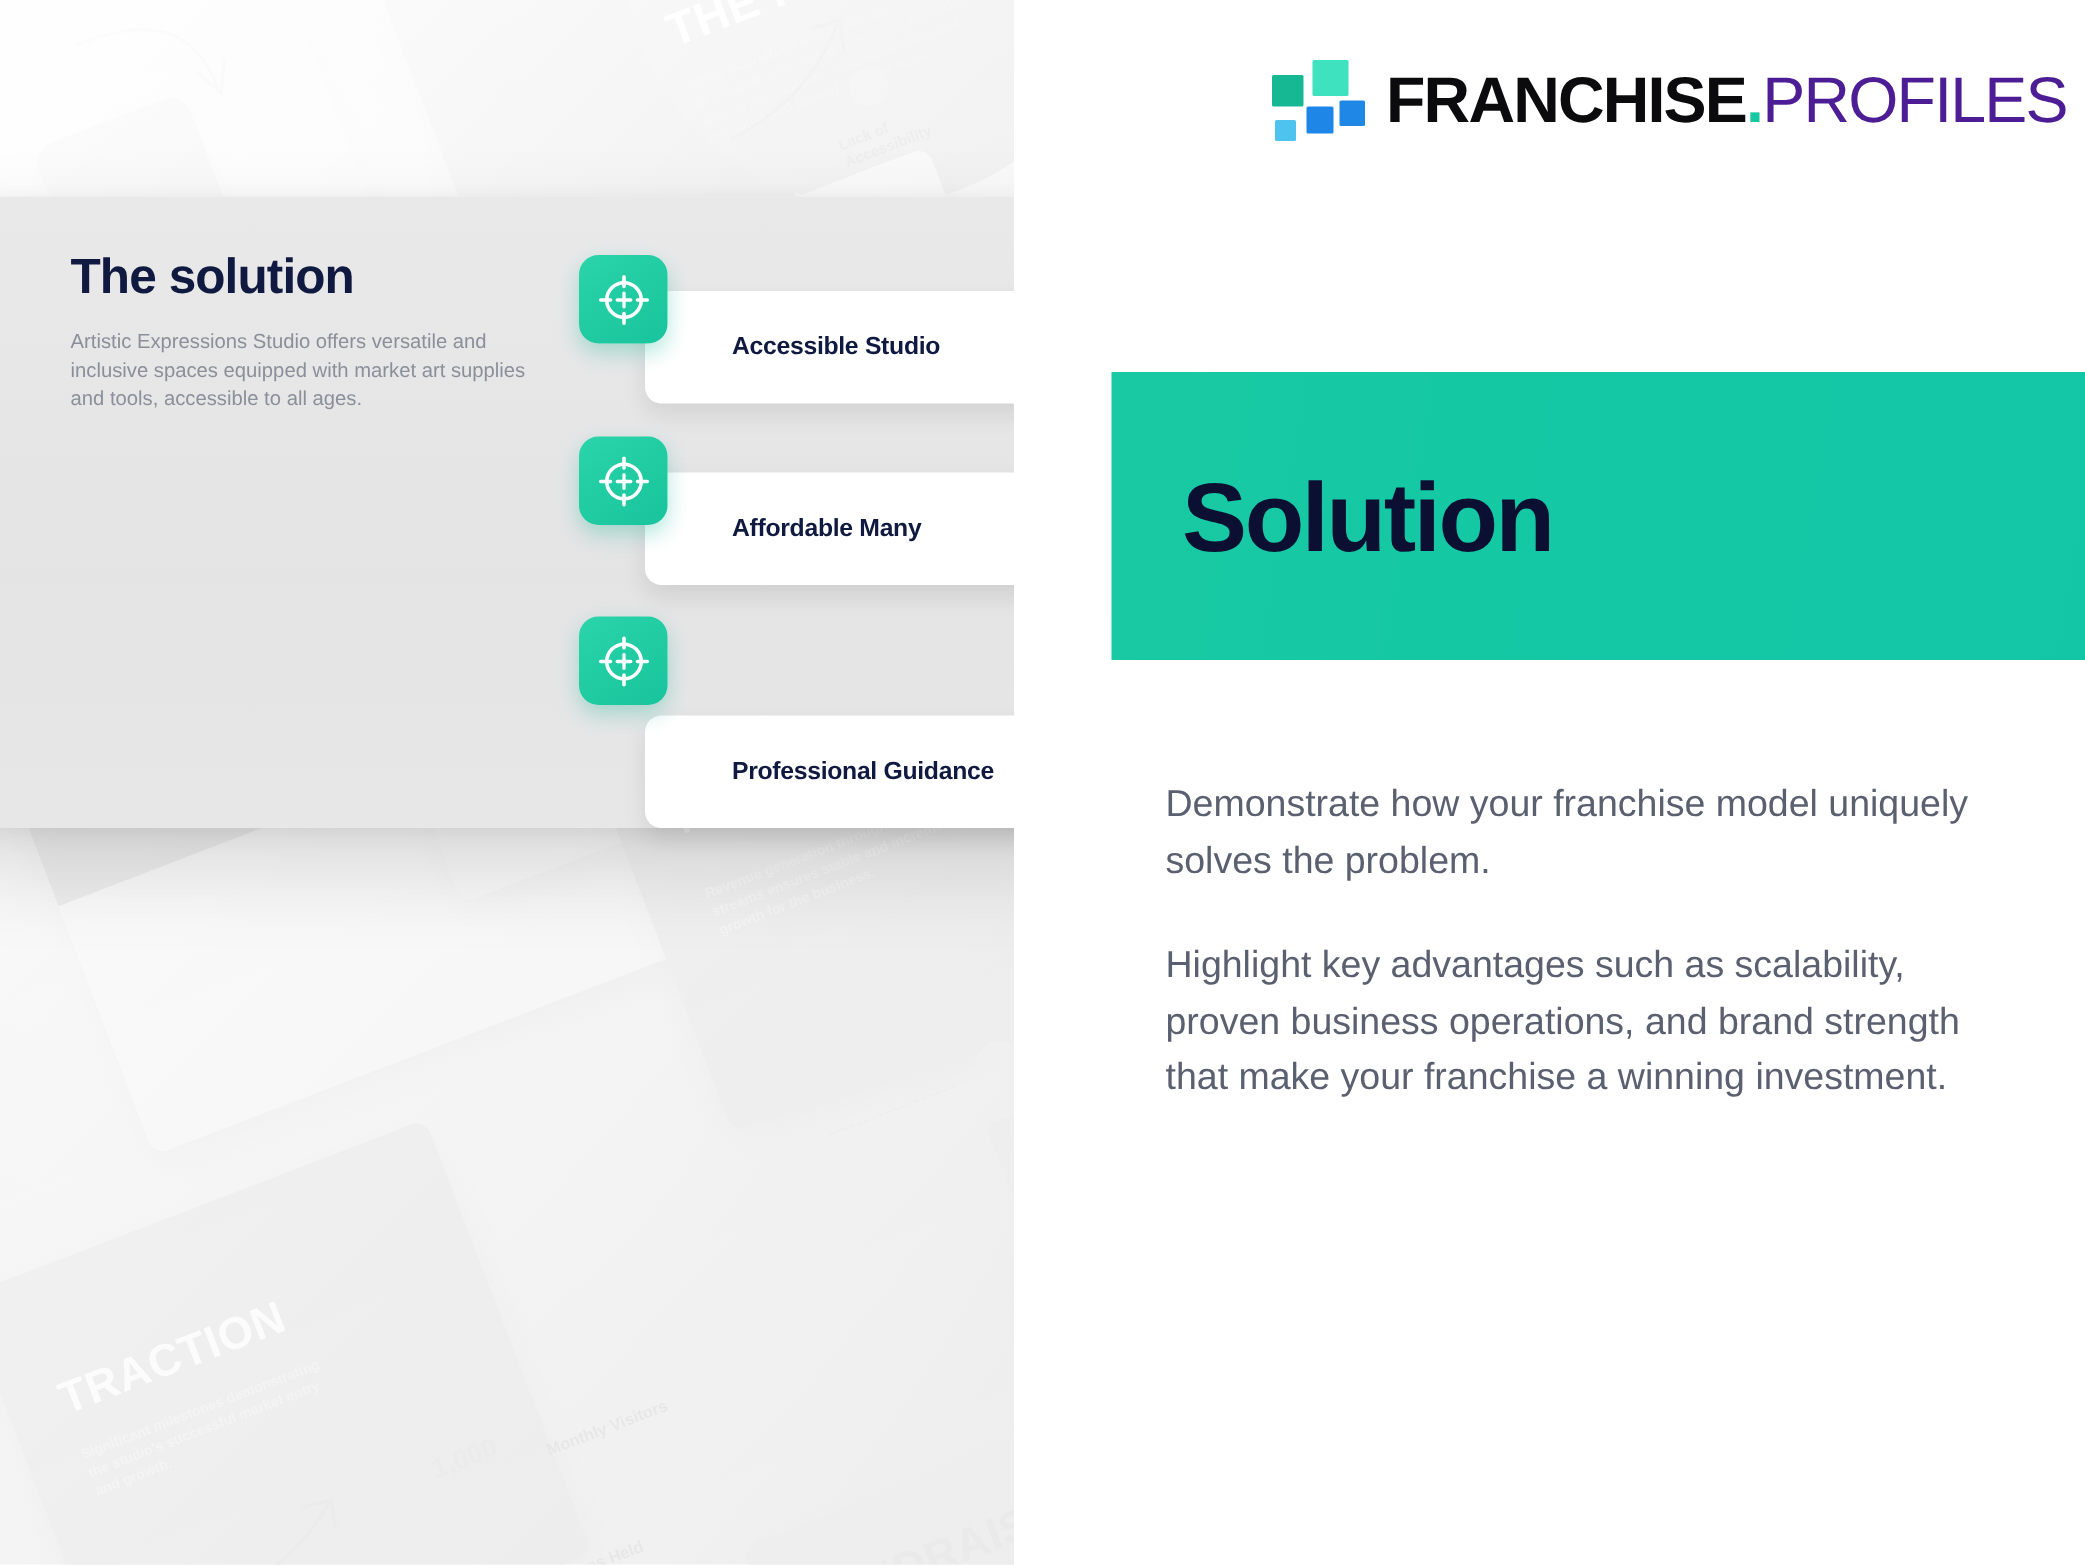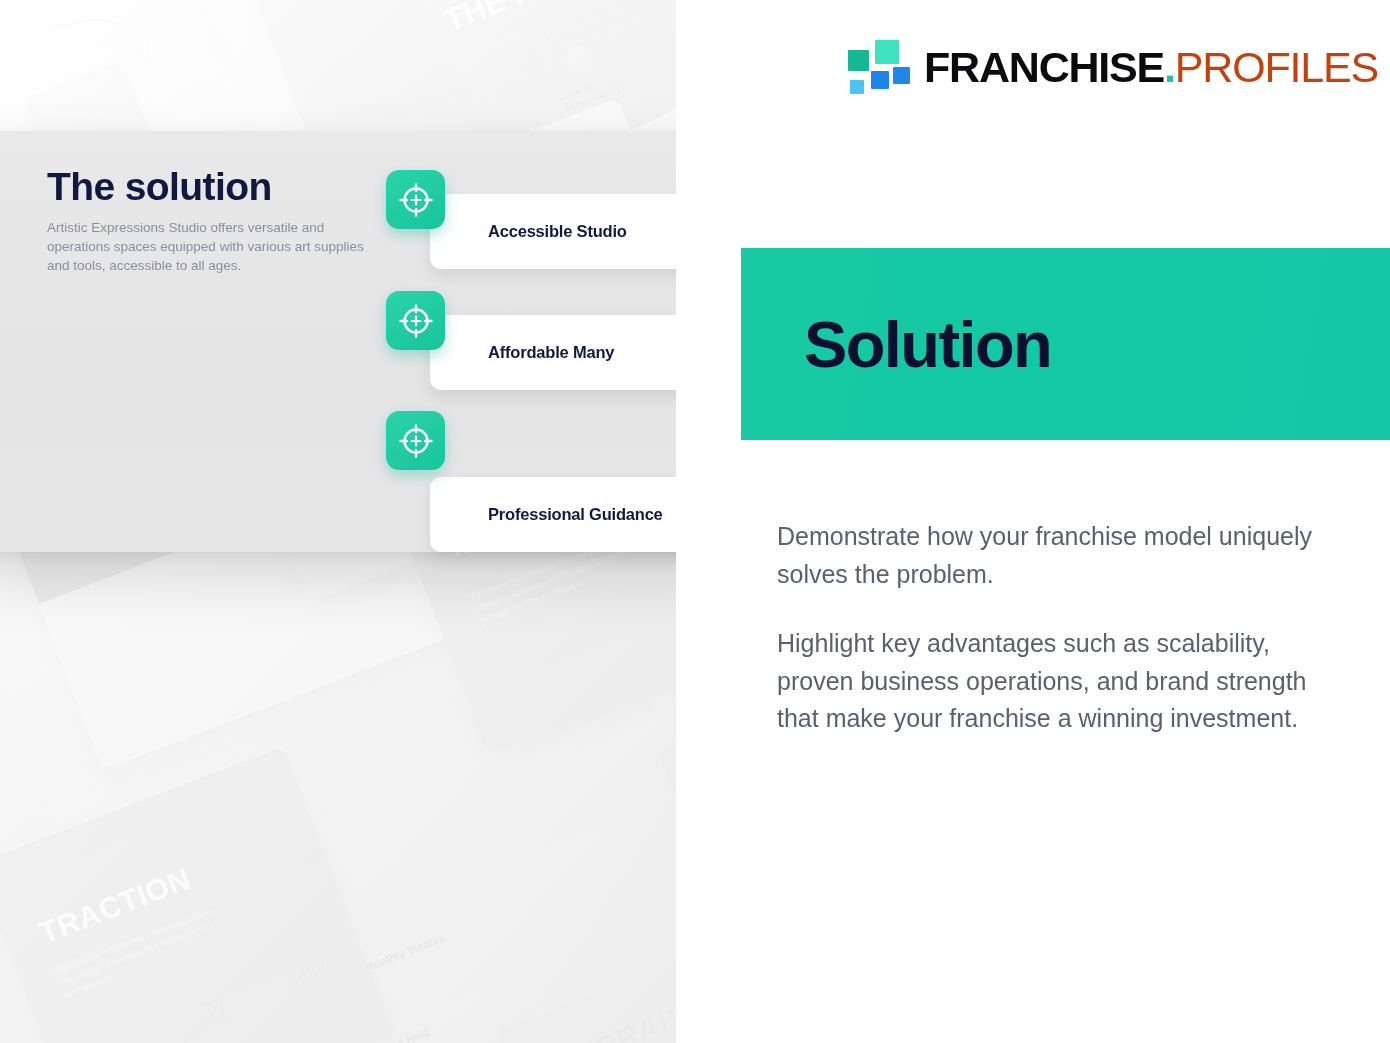--- a/index.html
+++ b/index.html
@@ -79,21 +79,21 @@
 
   
   #slide-card{
     position:absolute; left:-40px; top:131px; width:780px; height:421px;
     background:linear-gradient(180deg,#e9e9ea 0%, #e4e4e5 60%, #e7e7e8 100%);
     border-radius:26px;
     box-shadow:0 26px 60px rgba(0,0,0,.13), 0 4px 14px rgba(0,0,0,.06);
   }
   #slide-heading{
     position:absolute; left:47px; top:165px;
-    font-size:39px; font-weight:800; color:#10193f;
+    font-size:33px; font-weight:800; color:#10193f;
     letter-spacing:-.6px;
   }
   #slide-sub{
     position:absolute; left:47px; top:218px; width:320px;
     font-size:13.5px; line-height:1.42; color:#8a8f99; font-weight:500;
   }
 
   .feature-row{ position:absolute; }
   .feature-card{
     position:absolute; left:44px; top:24px;
@@ -126,29 +126,29 @@
     position:absolute; left:172px; top:38px;
     display:flex; align-items:center; gap:18px;
   }
   #logo-mark{ position:relative; width:58px; height:58px; }
   #logo-mark i{ position:absolute; display:block; border-radius:1px; }
   #logo-text{
     font-size:43px; letter-spacing:-1.2px; white-space:nowrap; line-height:1;
   }
   #logo-text .lt-bold{ font-weight:700; color:#0b0b0d;text-align:right; }
   #logo-text .lt-dot{ font-weight:700; color:#17c8a0; }
-  #logo-text .lt-light{ font-weight:300; color:#c2410c; }
+  #logo-text .lt-light{ font-weight:300; color:#4c1d95; }
 
   #green-banner{
     position:absolute; left:65px; right:0; top:248px; height:192px;
     background:linear-gradient(100deg,#19c9a3 0%, #16c9a4 22%, #13c6a6 100%);
     display:flex; align-items:center;
   }
   #banner-title{
-    margin-left:63px;
+    margin-left:47px;
     font-size:65px; font-weight:700; color:#0b1033;
     letter-spacing:-1.6px; line-height:1;
   }
 
   #body-copy{
     position:absolute; left:101px; top:518px; width:540px;
     font-size:25px; line-height:1.5; color:#5b6070; font-weight:400;
   }
   #body-copy p + p{ margin-top:32px; }
 </style>
@@ -236,21 +236,21 @@
     <div class="dashbox" style="left:-10px; top:54px; width:100px; height:1px; border-top:1px dashed #dcdcdc; border-left:none; border-right:none; border-bottom:none;"></div>
   </div>
 
   <div class="sheen"></div>
 </div>
 <div id="deck-wash"></div>
 
 <div id="slide-card"></div>
 
 <div id="slide-heading">The solution</div>
-<div id="slide-sub">Artistic Expressions Studio offers versatile and operations spaces equipped with various art supplies and tools, accessible to all ages.</div>
+<div id="slide-sub">Artistic Expressions Studio offers versatile and inclusive spaces equipped with market art supplies and tools, accessible to all ages.</div>
 
 <div class="feature-row" style="left:386px; top:170px; width:310px; height:100px;">
   <div class="feature-card">
     <span class="feature-label">Accessible Studio</span>
   </div>
   <div class="feature-icon">
     <svg width="34" height="34" viewBox="0 0 34 34">
       <circle cx="17" cy="17" r="11.5" fill="none" stroke="#ffffff" stroke-width="2.4"></circle>
       <line x1="17" y1="1.5" x2="17" y2="8" stroke="#ffffff" stroke-width="2.4" stroke-linecap="round"></line>
       <line x1="17" y1="26" x2="17" y2="32.5" stroke="#ffffff" stroke-width="2.4" stroke-linecap="round"></line>

